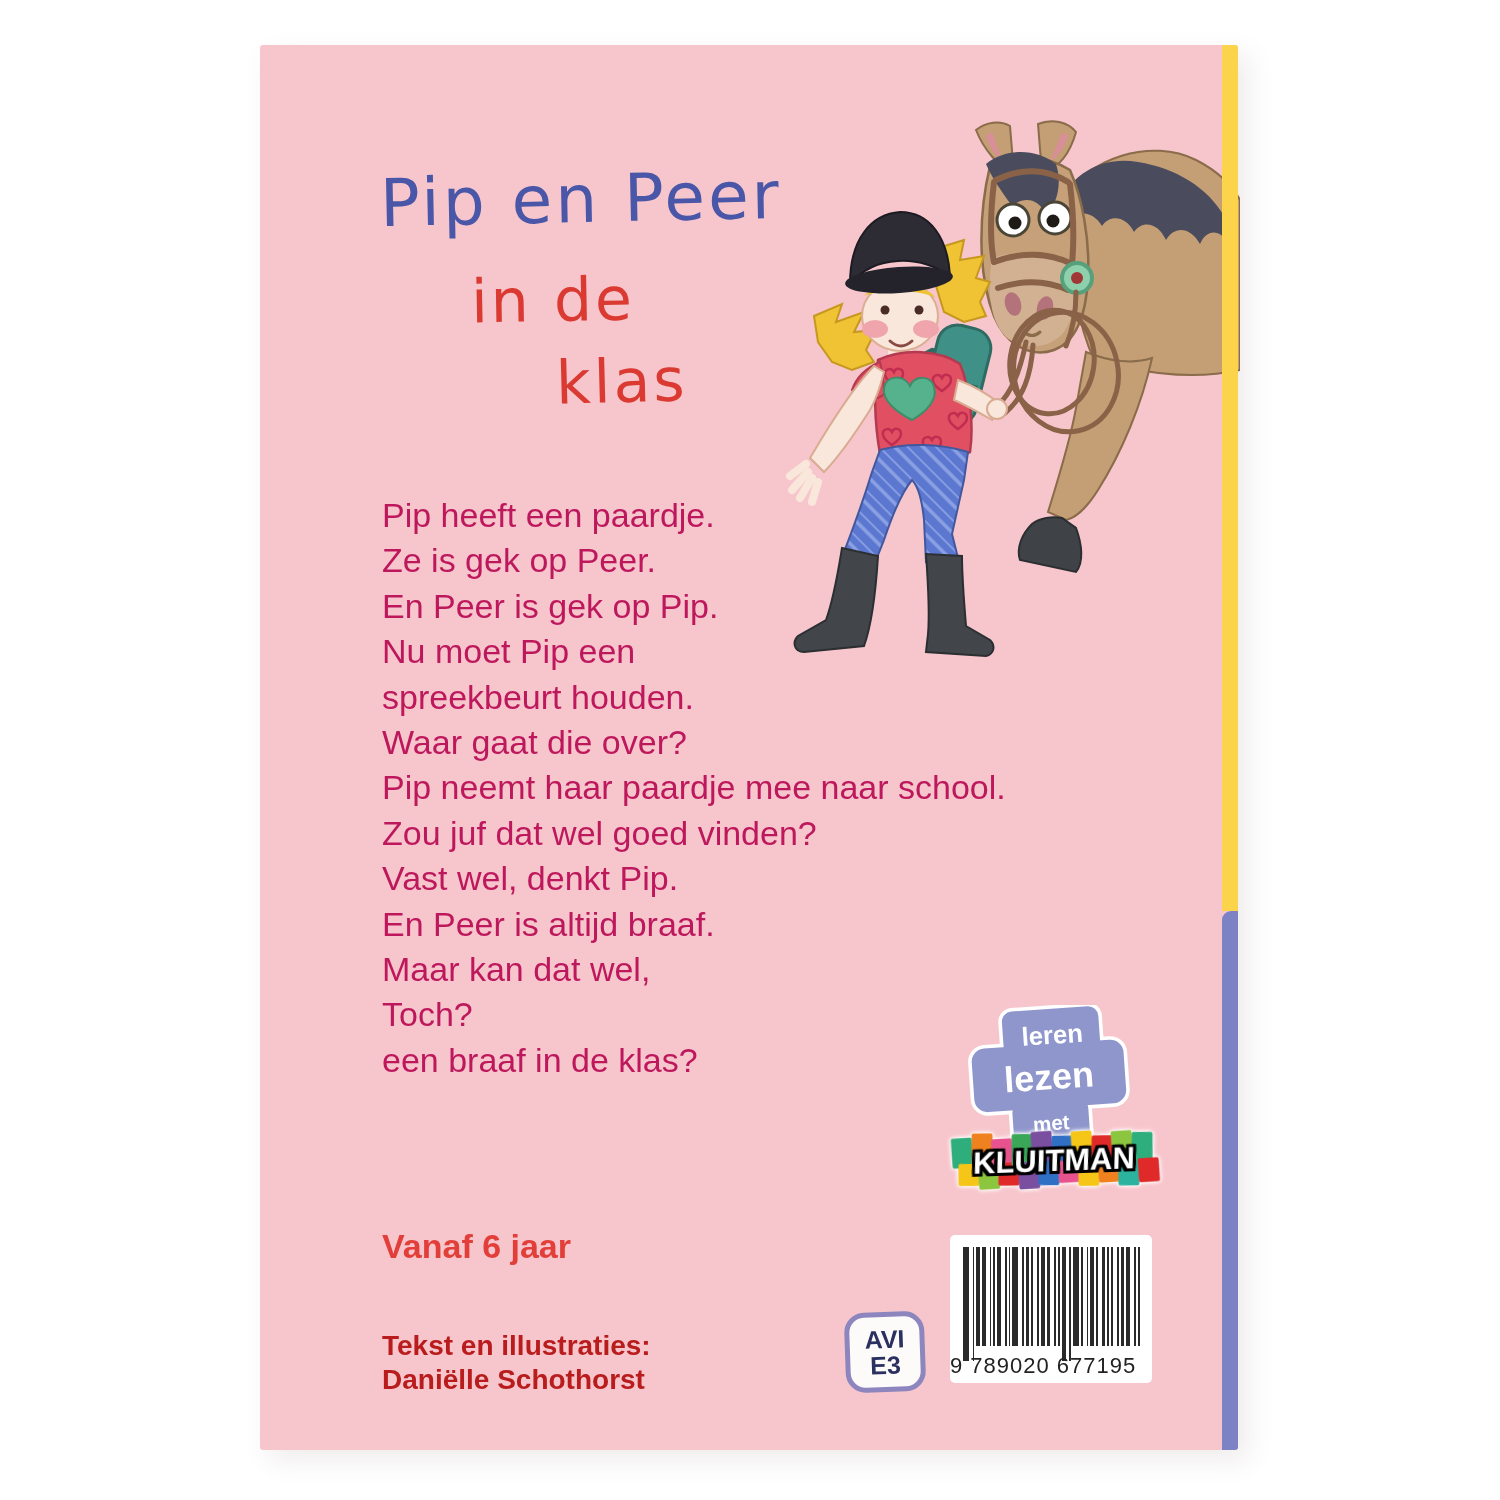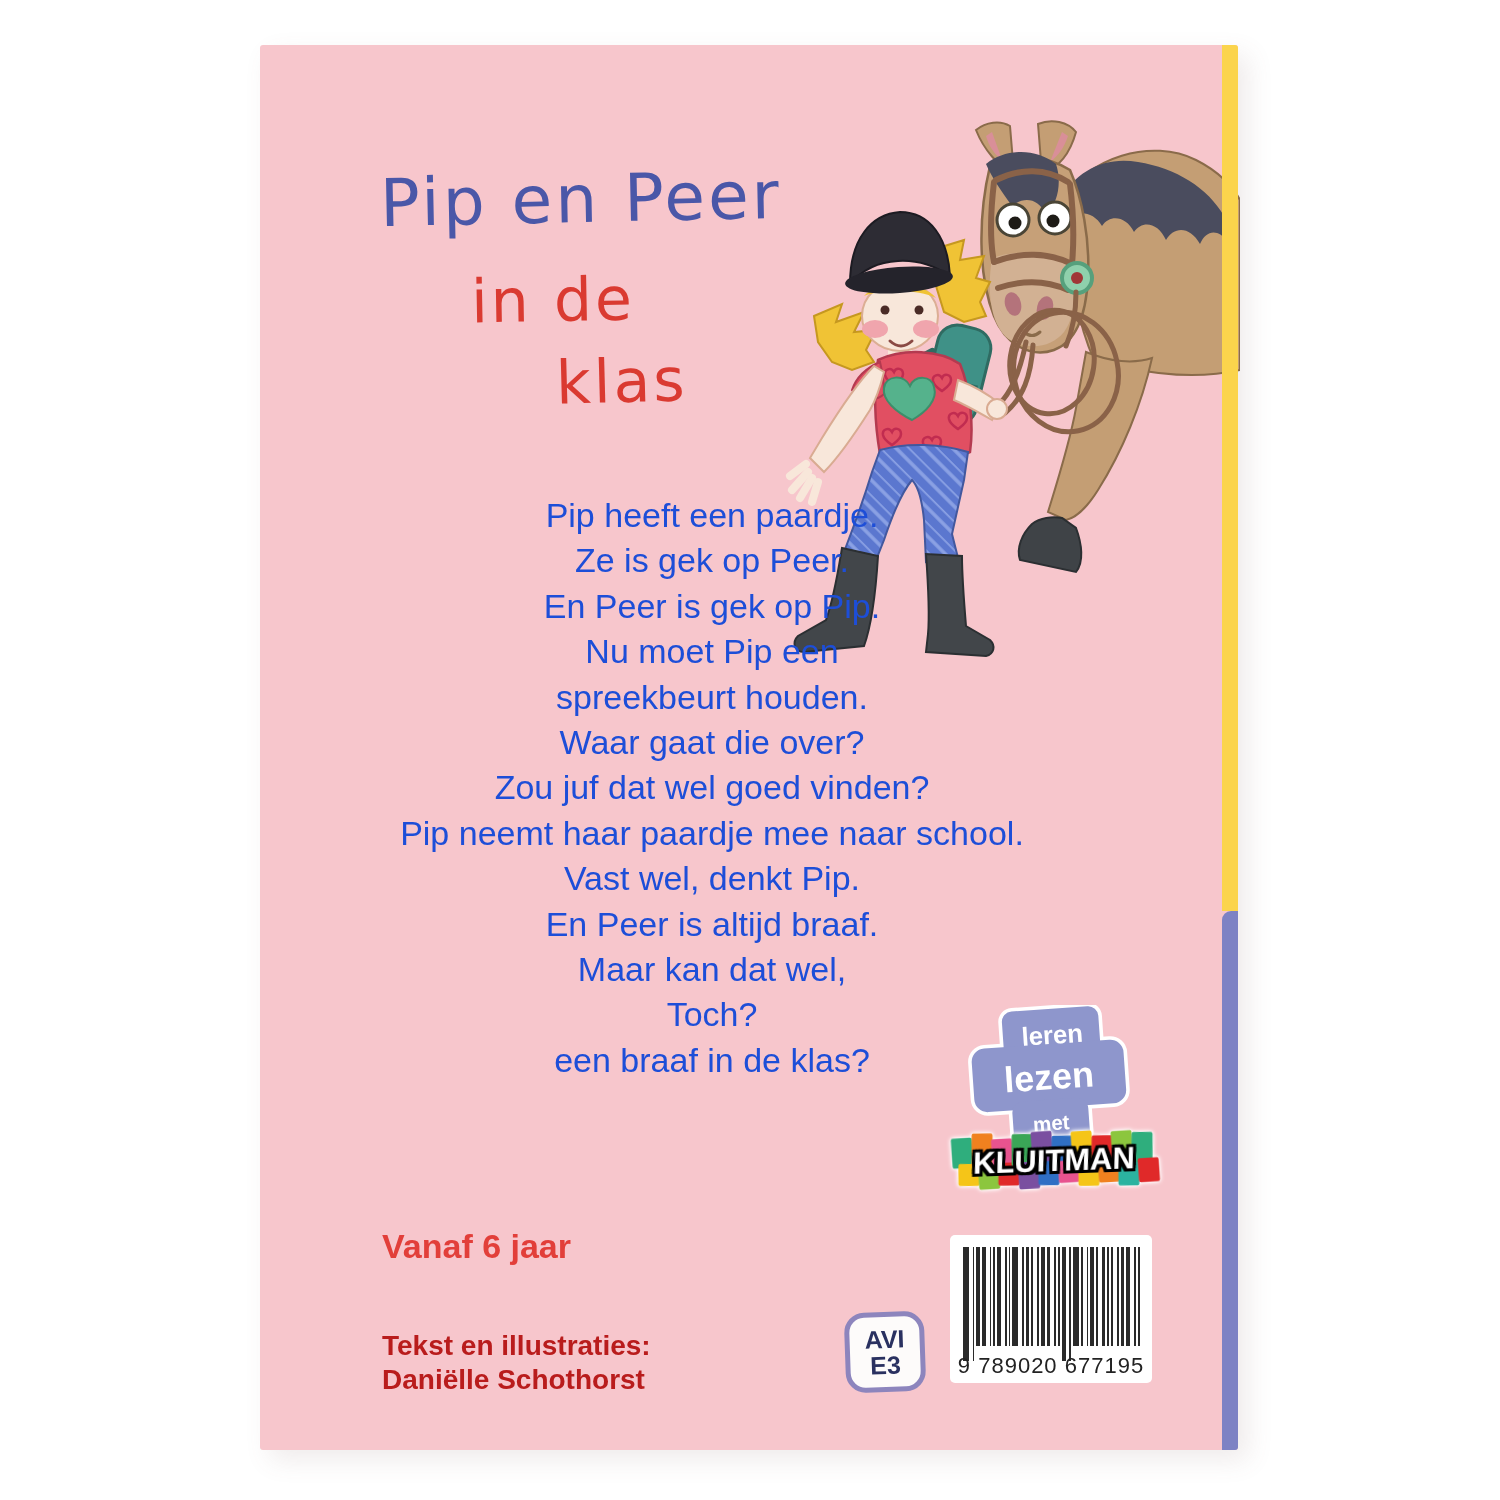--- a/index.html
+++ b/index.html
@@ -19,21 +19,21 @@
 
   
   .title-line { position:absolute; line-height:1; white-space:nowrap;
     font-family:"DejaVu Sans", sans-serif; letter-spacing:3px; }
   .t1 { left:120px; top:122px; font-size:66px; color:#4a57a8; transform:rotate(-1.2deg); }
   .t2 { left:211px; top:225px; font-size:60px; color:#da3a31; transform:rotate(-1deg); }
   .t3 { left:296px; top:306px; font-size:60px; color:#da3a31; transform:rotate(-1.5deg); }
 
   
   .blurb { position:absolute; left:122px; top:448px; width:660px;
-    font-size:34px; line-height:45.4px; color:#1d4ed8;text-align:center; }
+    font-size:34px; line-height:45.4px; color:#be185d; }
 
   .age-note { position:absolute; left:122px; top:1182px; font-size:34px;
     font-weight:700; color:#e23f3a; }
 
   .credits { position:absolute; left:122px; top:1284px; font-size:28px;
     line-height:34px; font-weight:700; color:#b91c1c; }
 
   
   .logo-badge { position:absolute; left:700px; top:960px; width:178px; height:146px; }
   .logo-badge text { font-family:"Liberation Sans", sans-serif; font-weight:bold; fill:#ffffff; }
@@ -55,21 +55,21 @@
     background:#fdfbfa; border:5px solid #8d85bd; border-radius:20px;
     display:flex; flex-direction:column; align-items:center; justify-content:center;
     transform:rotate(-2deg); }
   .avi-badge div { font-size:25px; line-height:26px; font-weight:700; color:#2a3160; }
 
   
   .barcode { position:absolute; left:690px; top:1190px; width:202px; height:148px;
     background:#ffffff; border-radius:5px; }
   .bars { position:absolute; left:13px; top:12px; width:178px; height:114px; overflow:hidden; }
   .bars .bar { position:absolute; top:0; background:#2a2a2a; }
-  .barcode-number { position:absolute; left:0; bottom:4px; width:100%; text-align:center;
+  .barcode-number { position:absolute; left:0; bottom:4px; width:100%; text-align:left;
     font-size:22px; letter-spacing:1px; color:#222222; }
 
   .illustration { position:absolute; left:520px; top:75px; width:460px; height:560px; }
 </style>
 </head>
 <body>
 
 <div class="stage">
   <div class="cover">
 
@@ -186,22 +186,22 @@
     <div class="title-line t2">in de</div>
     <div class="title-line t3">klas</div>
 
     <div class="blurb">
       <div>Pip heeft een paardje.</div>
       <div>Ze is gek op Peer.</div>
       <div>En Peer is gek op Pip.</div>
       <div>Nu moet Pip een</div>
       <div>spreekbeurt houden.</div>
       <div>Waar gaat die over?</div>
+      <div>Pip neemt haar paardje mee naar school.</div>
       <div>Zou juf dat wel goed vinden?</div>
-      <div>Pip neemt haar paardje mee naar school.</div>
       <div>Vast wel, denkt Pip.</div>
       <div>En Peer is altijd braaf.</div>
       <div>Maar kan dat wel,</div>
       <div>Toch?</div>
       <div>een braaf in de klas?</div>
     </div>
 
     <div class="age-note">Vanaf 6 jaar</div>
 
     <div class="credits">

